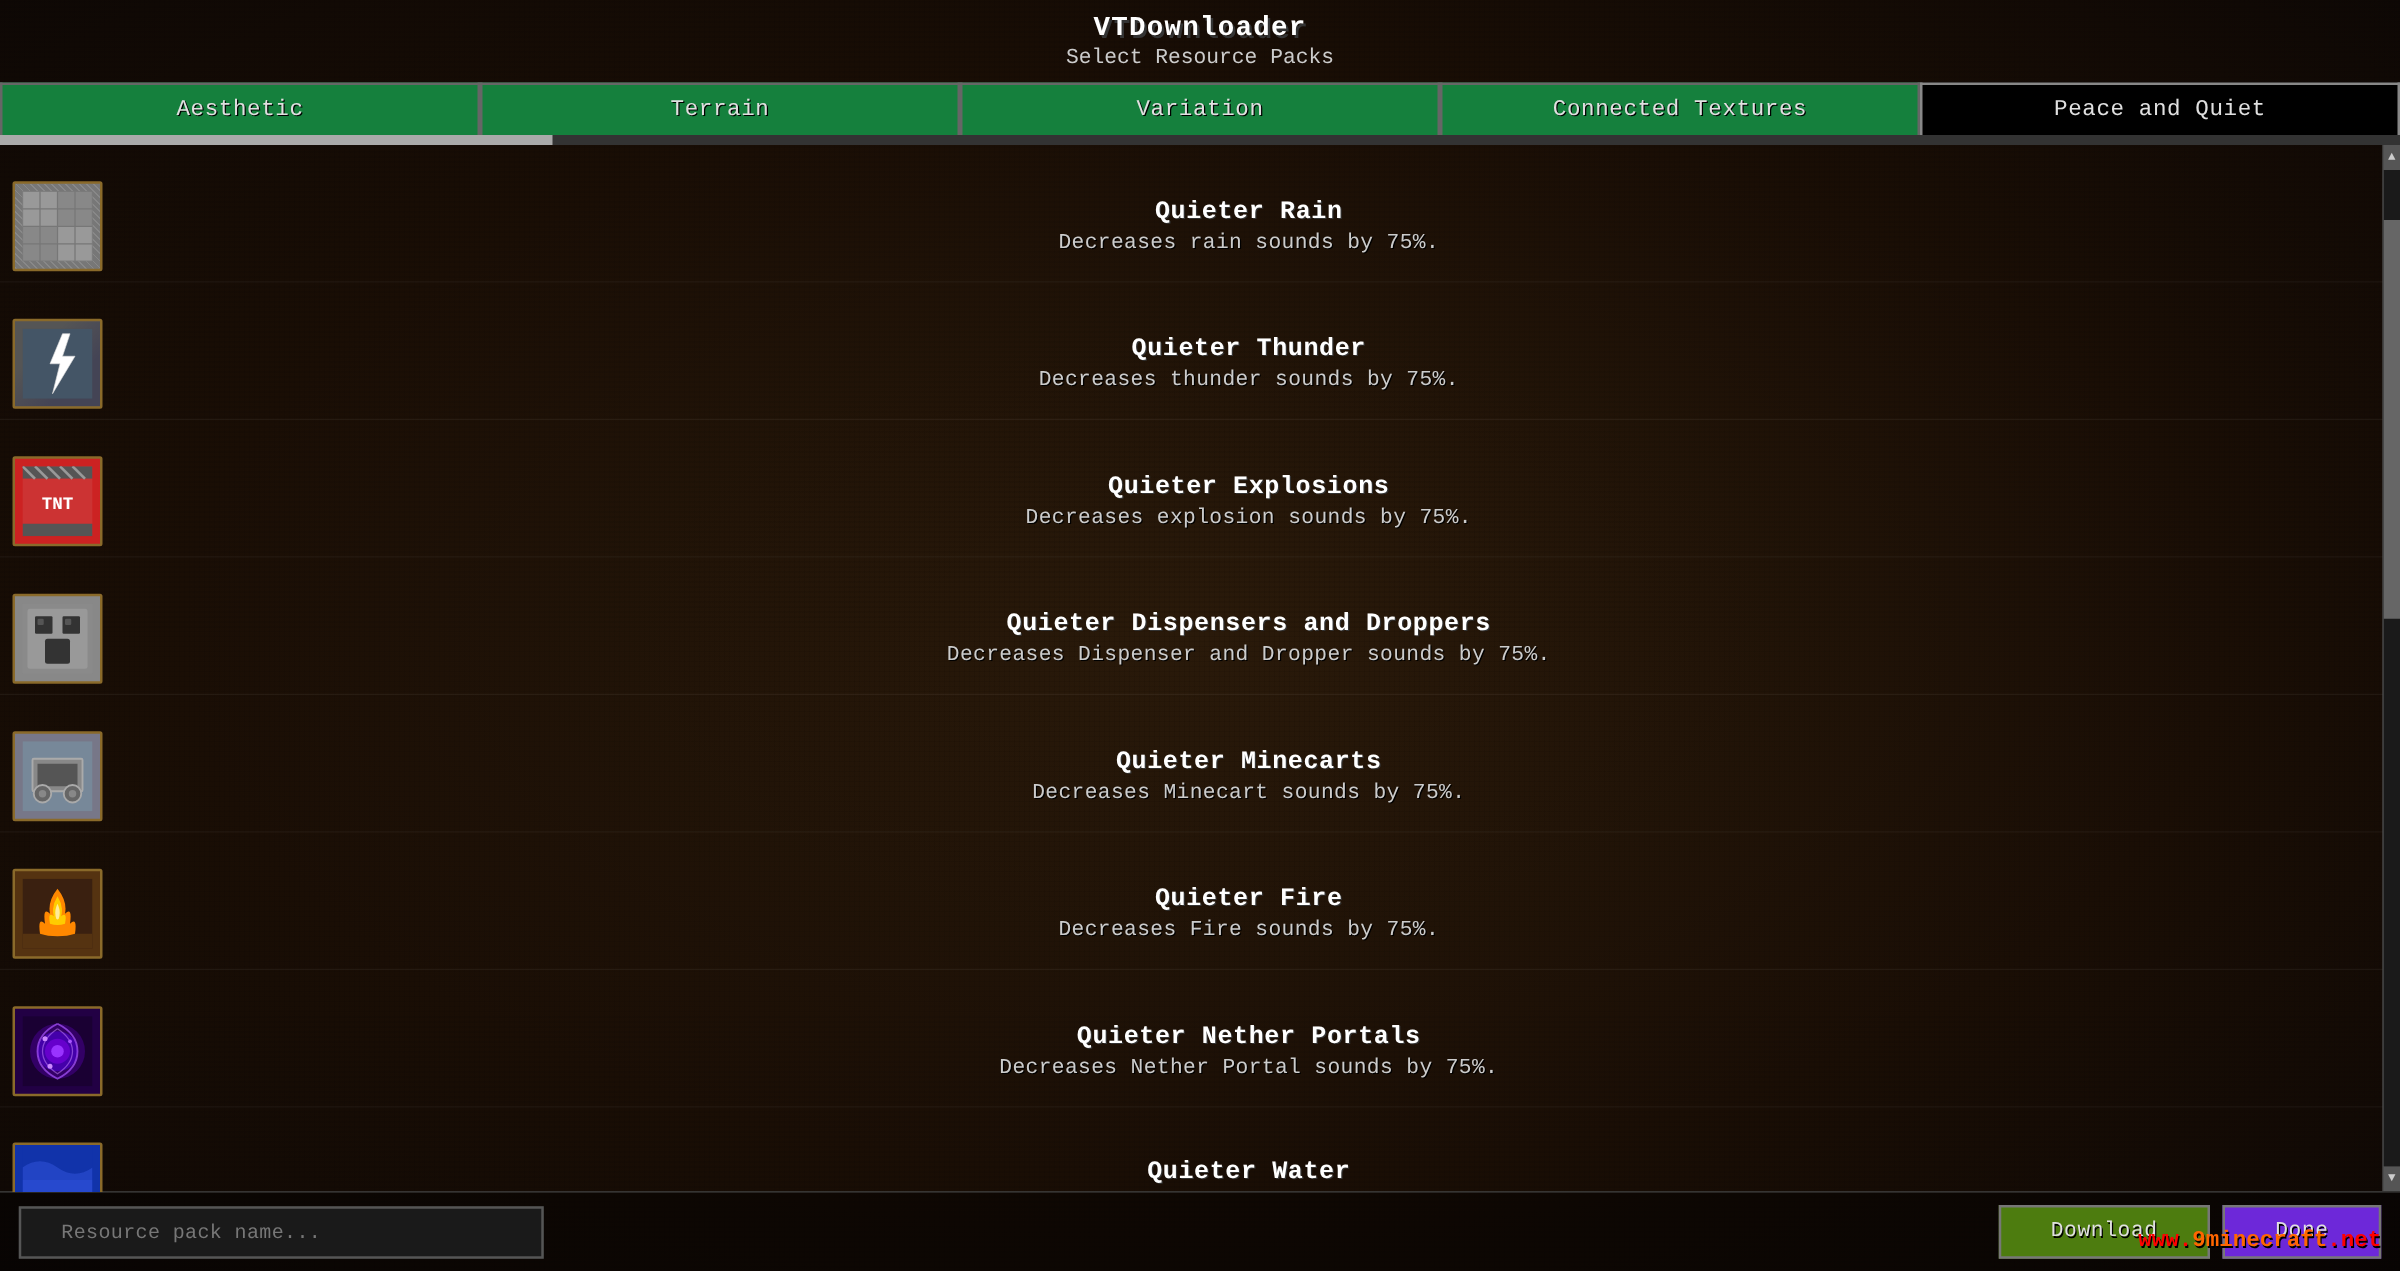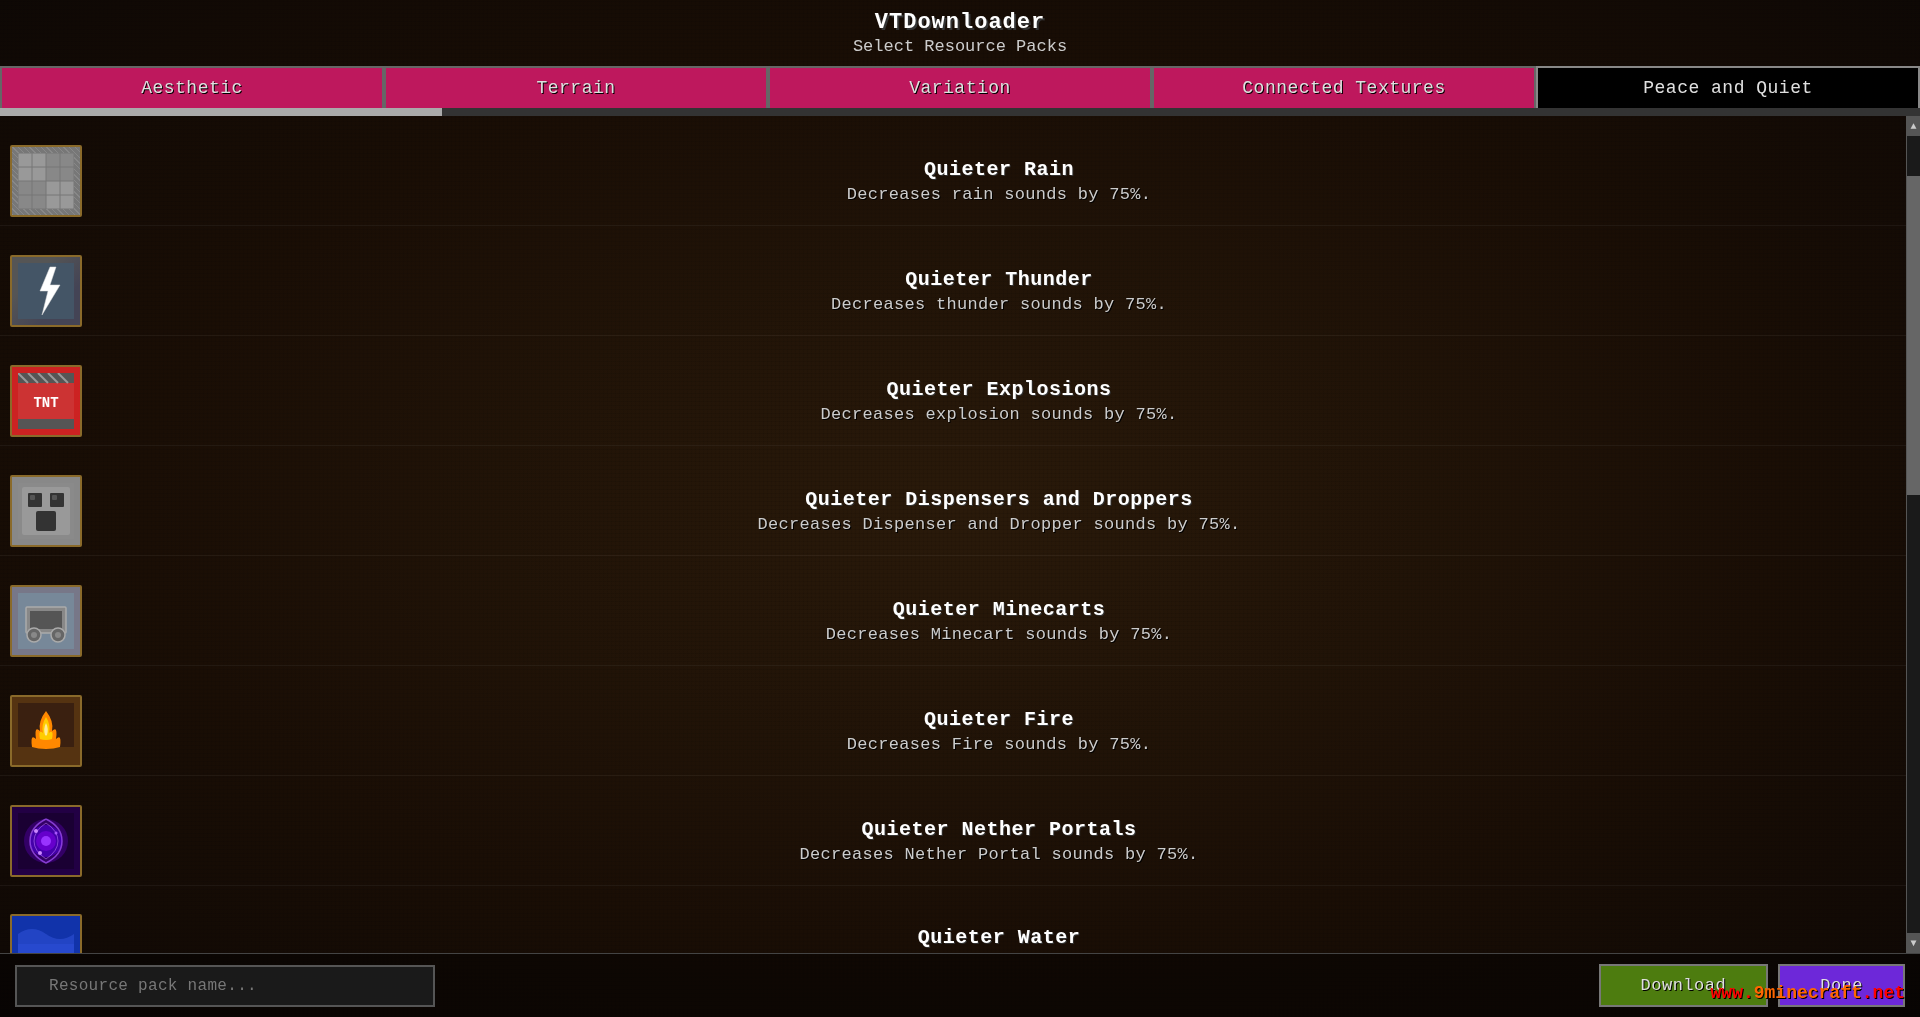--- a/index.html
+++ b/index.html
@@ -64,21 +64,21 @@
       display: flex;
       flex-direction: row;
       padding: 6px 0 0;
       flex-shrink: 0;
       gap: 0;
     }
 
     .tab {
       flex: 1;
       padding: 10px 20px;
-      background: #be185d;
+      background: #15803d;
       border: 2px solid #666;
       border-bottom: none;
       color: #e0e0e0;
       font-family: 'Courier New', monospace;
       font-size: 18px;
       text-align: center;
       cursor: pointer;
       transition: background 0.1s;
       text-shadow: 1px 1px 0 #000;
       letter-spacing: 0.5px;

